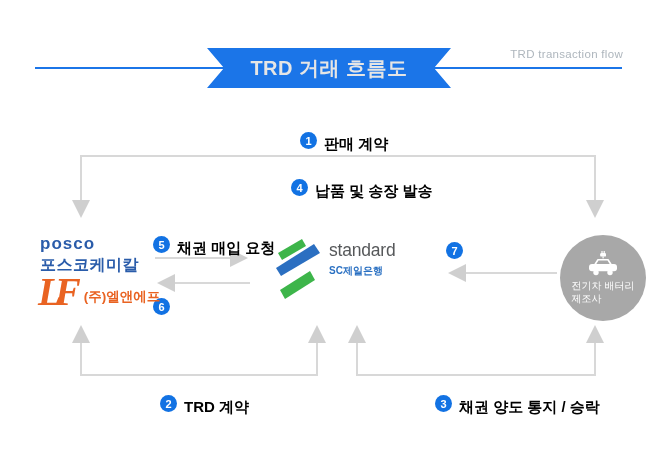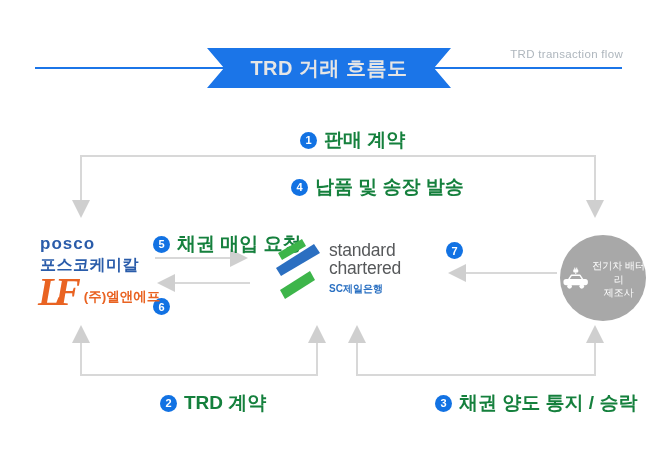--- a/index.html
+++ b/index.html
@@ -20,21 +20,21 @@
   }
   
   .flow-svg{position:absolute;left:0;top:0;overflow:visible;}
   
   .step{position:absolute;display:flex;align-items:center;gap:7px;white-space:nowrap;}
   .badge{
     width:17px;height:17px;border-radius:50%;background:#1272e3;color:#fff;
     display:flex;align-items:center;justify-content:center;
     font-size:11px;font-weight:bold;flex:0 0 auto;
   }
-  .step-text{font-size:19px;font-weight:bold;color:#15803d;}
+  .step-text{font-size:15px;font-weight:bold;color:#000000;margin-top:8px;}
   .step1{left:300px;top:127px;} .step4{left:291px;top:174px;}
   .step5{left:153px;top:231px;} .step6{left:153px;top:298px;}
   .step7{left:446px;top:242px;} .step2{left:160px;top:390px;}
   .step3{left:435px;top:390px;}
   
   .posco-block{position:absolute;left:40px;top:235px;}
   .posco-word{font-size:17px;font-weight:800;color:#2a5caa;letter-spacing:1px;line-height:1;}
   .posco-name{font-size:16px;font-weight:bold;color:#2a5caa;margin-top:3px;letter-spacing:.5px;}
   .lnf-block{position:absolute;left:38px;top:274px;display:flex;align-items:flex-end;}
   .lnf-mark{font-family:"Liberation Serif",serif;font-style:italic;font-weight:bold;
@@ -42,22 +42,22 @@
   .lnf-mark .f{margin-left:-7px;}
   .lnf-name{font-size:13.5px;font-weight:bold;color:#e96322;margin-left:3px;margin-bottom:3px;}
   
   .bank-block{position:absolute;left:276px;top:238px;display:flex;align-items:flex-start;}
   .bank-text{margin-left:9px;margin-top:4px;}
   .bank-word{font-size:17.5px;font-weight:500;color:#56585a;line-height:1.02;letter-spacing:-.2px;}
   .bank-name{font-size:10px;font-weight:bold;color:#2a70c2;margin-top:4px;}
   
   .buyer-circle{
     position:absolute;left:560px;top:235px;width:86px;height:86px;border-radius:50%;
-    background:#a8a8a8;display:flex;flex-direction:row;align-items:center;justify-content:center;
-    color:#fff;text-align:center;
+    background:#a8a8a8;display:flex;flex-direction:column;align-items:center;justify-content:center;
+    color:#fff;text-align:left;
   }
   .buyer-name{font-size:10px;line-height:1.35;margin-top:3px;}
 </style>
 </head>
 <body>
 
 <div class="canvas">
 
   <div class="header-line"></div>
   <div class="header-sub">TRD transaction flow</div>
@@ -126,21 +126,20 @@
   </div>
 
   <div class="bank-block">
     <svg width="44" height="60" viewBox="0 0 44 60" style="overflow:visible">
       <polygon points="2,15 26,1 30,8 6,22" fill="#3db54a"></polygon>
       <polygon points="0,30 38,6 44,15 5,38" fill="#2b6fc1"></polygon>
       <polygon points="4,52 34,33 39,42 9,61" fill="#3db54a"></polygon>
     </svg>
     <div class="bank-text">
       <div class="bank-word">standard</div>
-      <div class="bank-word">chartered</div>
       <div class="bank-name">SC제일은행</div>
     </div>
   </div>
 
   <div class="buyer-circle">
     <svg width="36" height="25" viewBox="0 0 36 25">
       <g fill="#ffffff">
         <rect x="16.4" y="0" width="1.2" height="2.4"></rect>
         <rect x="18.6" y="0" width="1.2" height="2.4"></rect>
         <rect x="15.2" y="2" width="5.8" height="3.6" rx="1.2"></rect>

